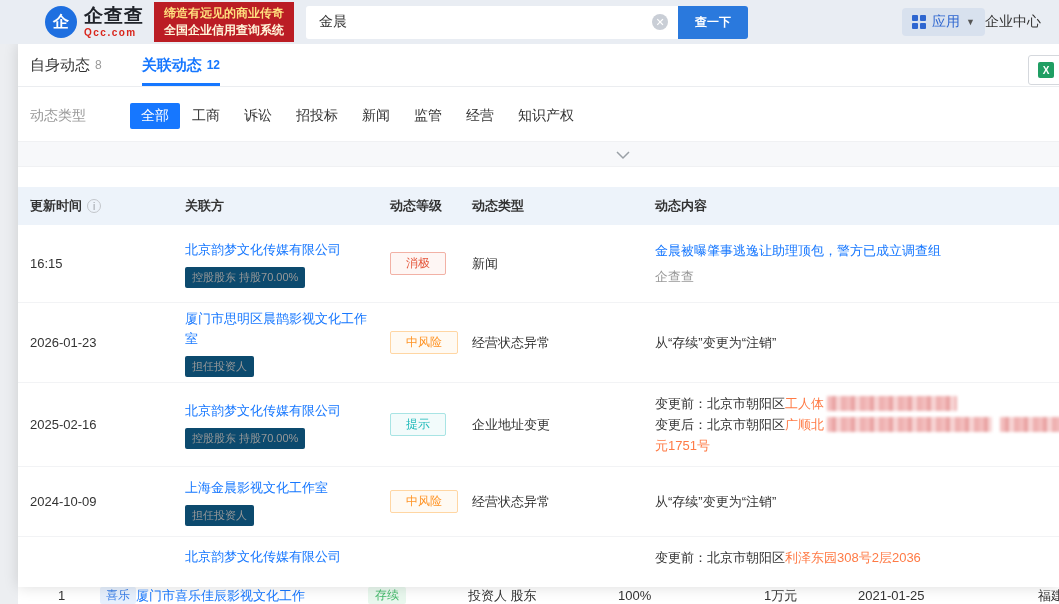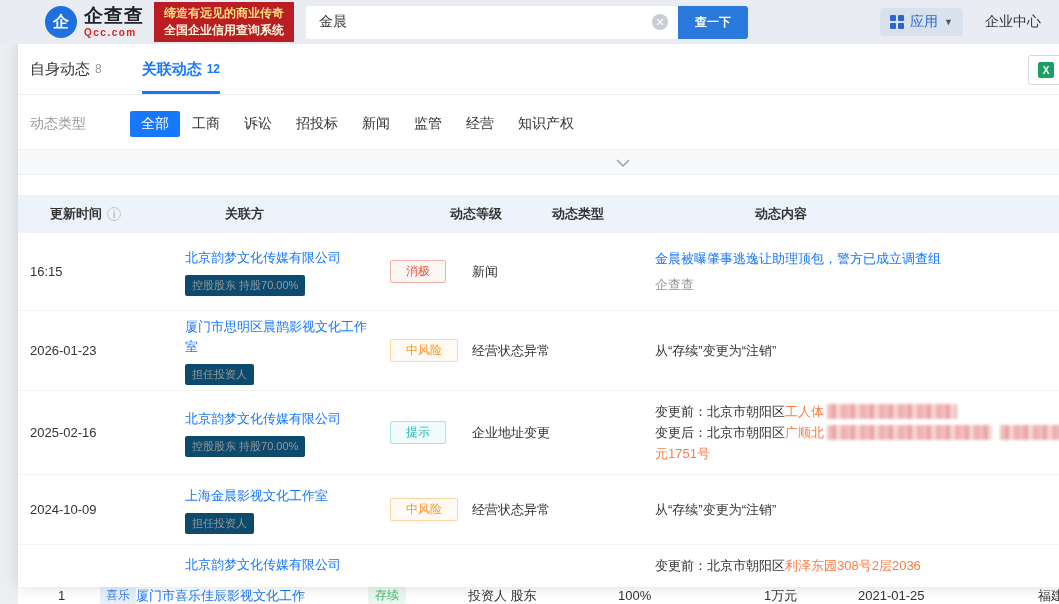--- a/index.html
+++ b/index.html
@@ -24,21 +24,21 @@
   .slogan-l1 { color:#ffdf7e; }
   .slogan-l2 { color:#fff6da; }
   .searchbox { margin-left:12px; display:flex; height:33px; }
   .search-input-wrap { position:relative; width:372px; background:#fff; border-radius:3px 0 0 3px; }
   .search-input { width:100%; height:100%; border:none; outline:none; padding:0 34px 0 13px;
                   font-size:14px; color:#333; background:transparent; font-family:inherit; }
   .search-clear { position:absolute; right:10px; top:8px; width:16px; height:16px; border-radius:50%;
                   background:#c9ced6; color:#fff; font-size:11px; line-height:16px; text-align:center; cursor:pointer; }
   .search-btn { width:70px; background:#2a79dd; color:#fff; border:none; font-size:12px; font-weight:bold;
                 border-radius:0 3px 3px 0; cursor:pointer; font-family:inherit; }
-  .topbar-right { margin-left:auto; display:flex; align-items:center; gap:22px; padding-right:18px; }
+  .topbar-right { margin-left:auto; display:flex; align-items:center; padding-right:18px; }
   .apps-btn { display:flex; align-items:center; gap:6px; background:#d8e1ee; border-radius:4px;
               padding:5px 10px; color:#2e66d0; font-size:14px; cursor:pointer; }
   .apps-caret { color:#555; font-size:9px; }
   .center-link { font-size:14px; color:#333; cursor:pointer; }
 
   
   .underlay { position:absolute; left:0; right:0; bottom:0; height:17px; background:#fff; z-index:1; }
   .underlay span { position:absolute; top:0; line-height:17px; white-space:nowrap; }
   .u-index { left:58px; color:#333; }
   .u-tag { left:100px; background:#e6f0fd; color:#3a7fe8; font-size:12px; padding:0 6px; border-radius:2px; }
@@ -48,21 +48,21 @@
   .u-percent { left:618px; color:#333; }
   .u-amount { left:764px; color:#333; }
   .u-date { left:858px; color:#333;text-align:center; }
   .u-province { left:1038px; color:#333; }
   .left-gutter { position:absolute; left:0; top:44px; bottom:0; width:18px; background:#eceef1; z-index:2; }
 
   
   .panel { position:absolute; left:18px; top:44px; right:0; bottom:17px; background:#fff;
            box-shadow:0 0 14px rgba(0,0,0,.14); overflow:hidden; z-index:3; }
 
-  .tabs-row { position:relative; height:51px; border-bottom:1px solid #ebedf0;
+  .tabs-row { position:relative; height:43px; border-bottom:1px solid #ebedf0;
               display:flex; align-items:stretch; padding-left:12px; }
   .tab { font-size:15px; color:#333; margin-right:40px; display:flex; align-items:center; gap:5px;
          position:relative; cursor:pointer; }
   .tab .count { font-size:12px; color:#999; }
   .tab.active { color:#1677ff; font-weight:bold; }
   .tab.active .count { color:#1677ff; }
   .tab.active::after { content:""; position:absolute; left:0; right:0; bottom:0; height:3px; background:#1677ff; }
   .export-btn { position:absolute; left:1010px; top:11px; height:30px; width:80px; background:#fff;
                 border:1px solid #d5d8dd; border-radius:3px; display:flex; align-items:center; gap:6px;
                 padding:0 9px; cursor:pointer; font-size:13px; color:#333; }
@@ -80,21 +80,21 @@
 
   
   .table { margin-top:20px; }
   .col-time { width:167px; padding-left:12px; }
   .col-party { width:205px; padding-right:14px; }
   .col-level { width:82px; }
   .col-type { width:183px; }
   .col-content { flex:1; min-width:0; }
   .thead { display:flex; background:#edf3fa; height:38px; align-items:center;
            font-weight:bold; font-size:13px; color:#333; }
-  .thead > div { display:flex; align-items:center;margin-left:20px; }
+  .thead > div { display:flex; align-items:center; }
   .info-icon { width:14px; height:14px; border:1px solid #c3c6cb; border-radius:50%; color:#9a9da3;
                font-size:10px; line-height:13px; text-align:center; display:inline-block; margin-left:5px;
                font-weight:normal; cursor:pointer; }
   .trow { display:flex; border-bottom:1px solid #f2f3f5; align-items:stretch; }
   .trow .cell { display:flex; flex-direction:column; justify-content:center; align-items:flex-start; }
   .r1 { min-height:78px; } .r2 { min-height:80px; } .r3 { min-height:84px; }
   .r4 { min-height:70px; } .r5 { min-height:120px; }
   .r5 .cell-top { justify-content:flex-start; padding-top:10px; }
   .plink { color:#1677ff; line-height:20px; cursor:pointer; text-decoration:none; }
   .ptag { display:inline-block; background:#0c4a6e; color:#999; font-size:11px; padding:3px 7px;

